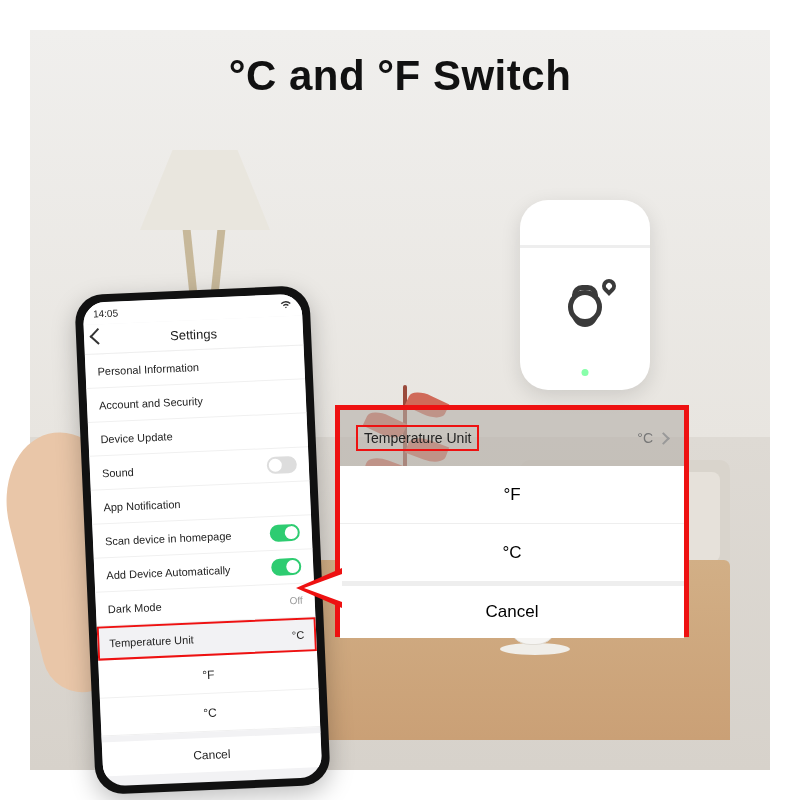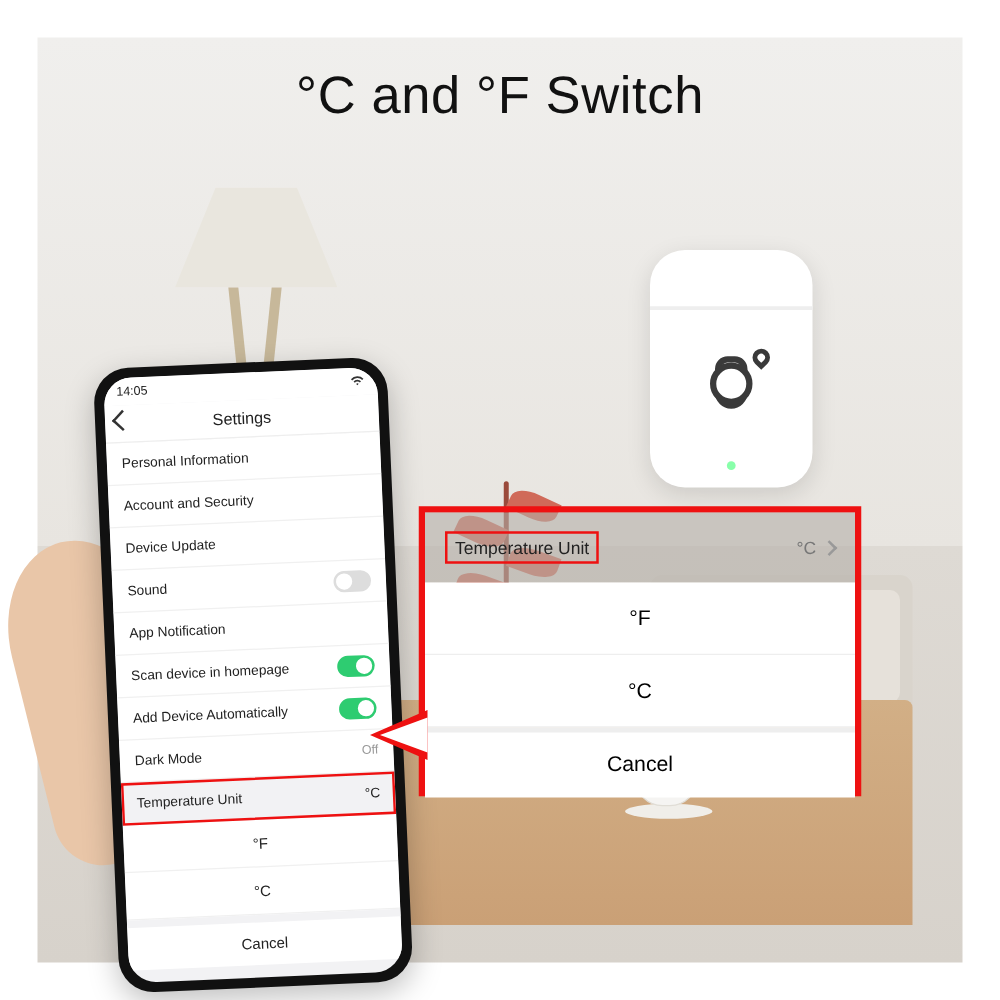--- a/index.html
+++ b/index.html
@@ -36,21 +36,21 @@
   .cup .body{position:absolute;left:8px;top:0;width:50px;height:55px;background:#f5f4f2;border-radius:6px 6px 22px 22px;border:1px solid #e0ddd6;}
   .cup .saucer{position:absolute;left:0;bottom:0;width:70px;height:12px;background:#f0eee9;border-radius:50%;}
   .sensor{position:absolute;right:120px;top:170px;width:130px;height:190px;background:#fff;border-radius:28px;box-shadow:0 6px 20px rgba(0,0,0,.12);}
   .sensor:before{content:"";position:absolute;left:0;top:45px;right:0;height:3px;background:#eee;}
   .sensor-icon{position:absolute;left:50%;top:85px;transform:translateX(-50%);}
   .therm{width:26px;height:42px;border:5px solid #3a3a3a;border-radius:14px 14px 18px 18px;position:relative;}
   .therm:after{content:"";position:absolute;left:50%;bottom:-2px;transform:translateX(-50%);width:24px;height:24px;border:5px solid #3a3a3a;border-radius:50%;background:#fff;}
   .drop{position:absolute;left:30px;top:-6px;width:14px;height:14px;border:4px solid #3a3a3a;border-radius:50% 50% 50% 0;transform:rotate(-45deg);}
   .dot{position:absolute;left:50%;bottom:14px;transform:translateX(-50%);width:7px;height:7px;background:#8fa;border-radius:50%;}
 
-  .headline{position:absolute;left:0;right:0;top:52px;text-align:center;font-size:42px;font-weight:400;color:#111;font-family:"Arial Black",Arial,sans-serif;letter-spacing:.5px;}
+  .headline{position:absolute;left:0;right:0;top:52px;text-align:center;font-size:42px;font-weight:700;color:#111;font-family:"Arial Black",Arial,sans-serif;letter-spacing:.5px;}
 
   
   .hand{position:absolute;left:0;top:380px;width:170px;height:400px;z-index:2;}
   .thumb{position:absolute;left:20px;top:50px;width:120px;height:260px;background:#e9c6a8;border-radius:60px 60px 40px 40px / 80px 80px 40px 40px;transform:rotate(-14deg);}
   .finger{position:absolute;background:#e9c6a8;border-radius:30px;}
   .f1{left:130px;top:260px;width:60px;height:35px;}
   .f2{left:128px;top:298px;width:72px;height:34px;}
   .f3{left:124px;top:334px;width:68px;height:33px;}
   .f4{left:118px;top:368px;width:58px;height:31px;}
 

